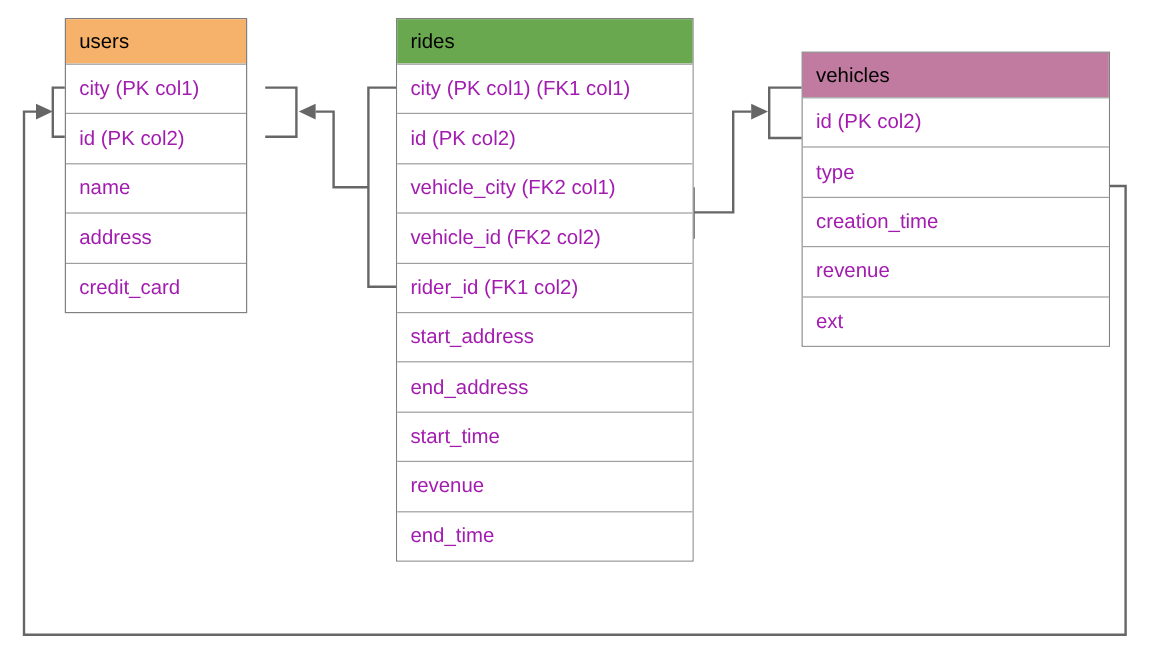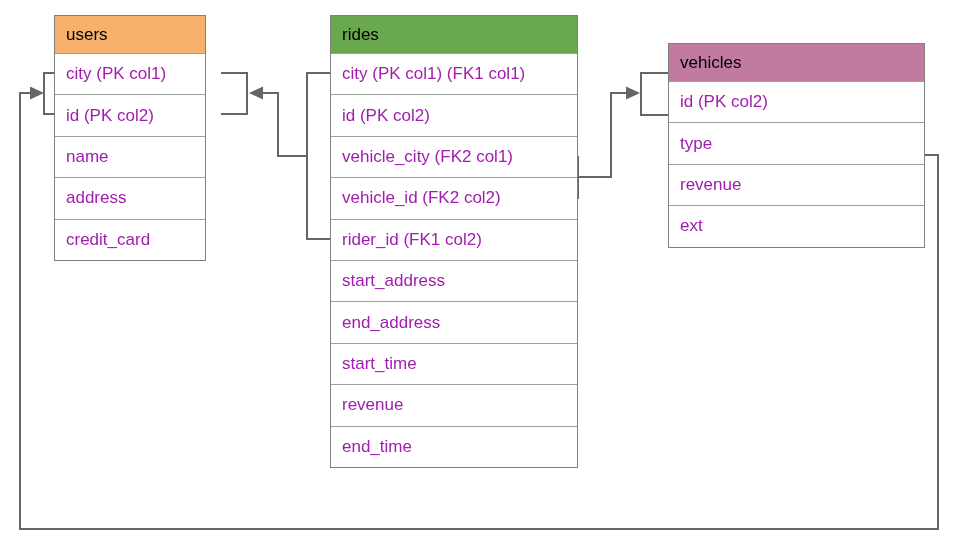--- a/index.html
+++ b/index.html
@@ -108,18 +108,19 @@
         <div class="row">revenue</div>
         <div class="row">end_time</div>
       </div>
   </div>
 
   <div class="table" style="left:668px; top:15px; width:257px;margin-top:28px;">
     <div class="hdr" style="background-color: rgb(194, 123, 160);">vehicles</div>
     <div>
         <div class="row">id (PK col2)</div>
         <div class="row">type</div>
+        <div class="row">creation_time</div>
         <div class="row">revenue</div>
         <div class="row">ext</div>
       </div>
   </div>
 
 </div>
 
 </body></html>

